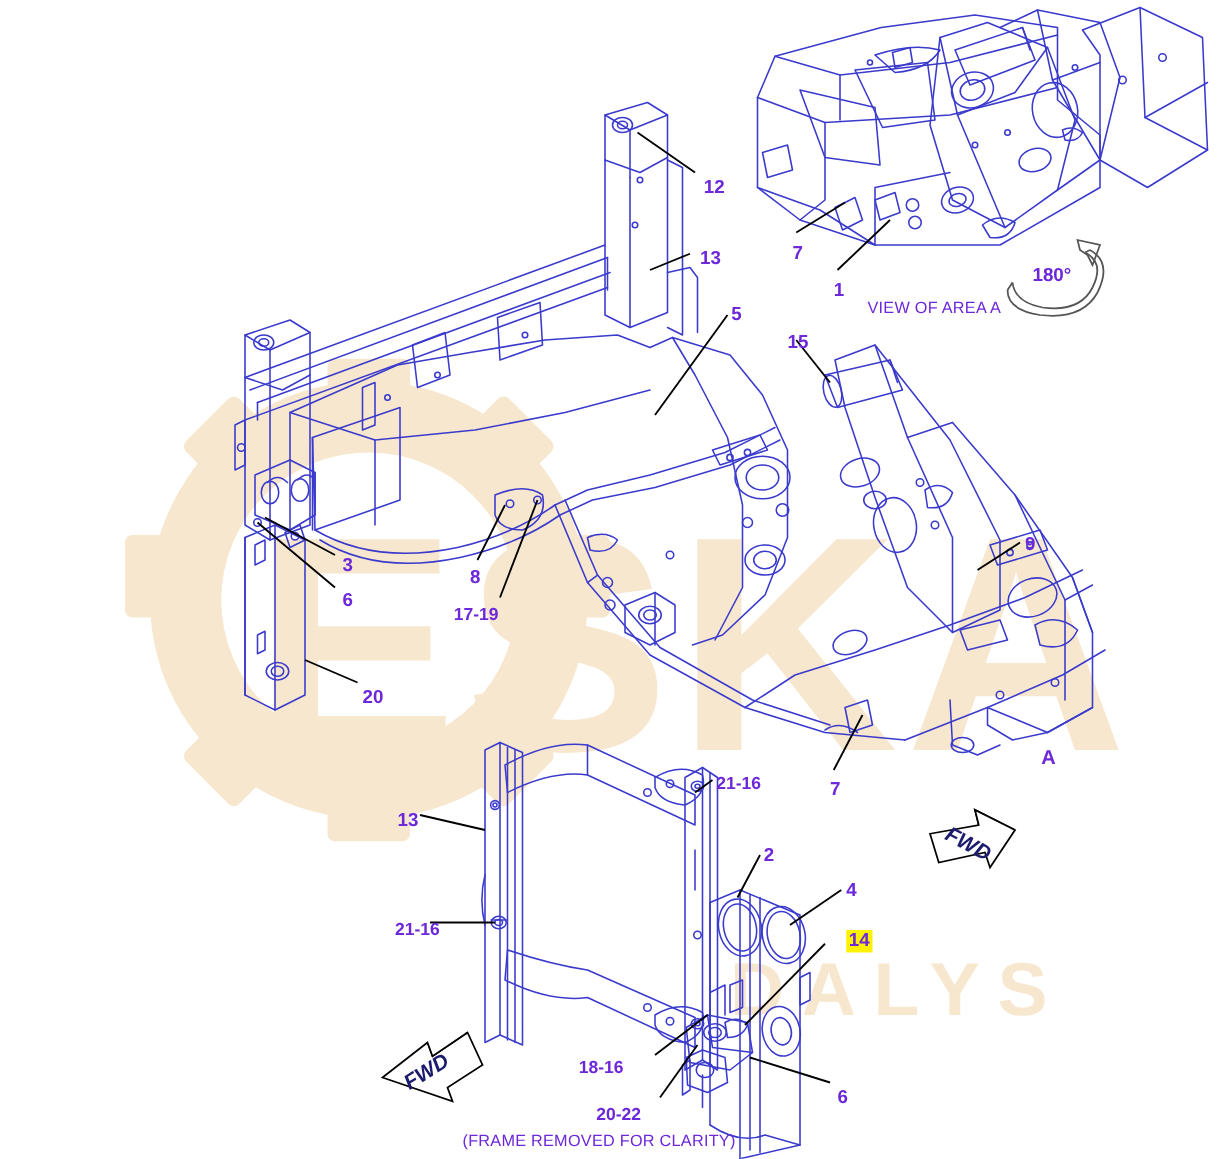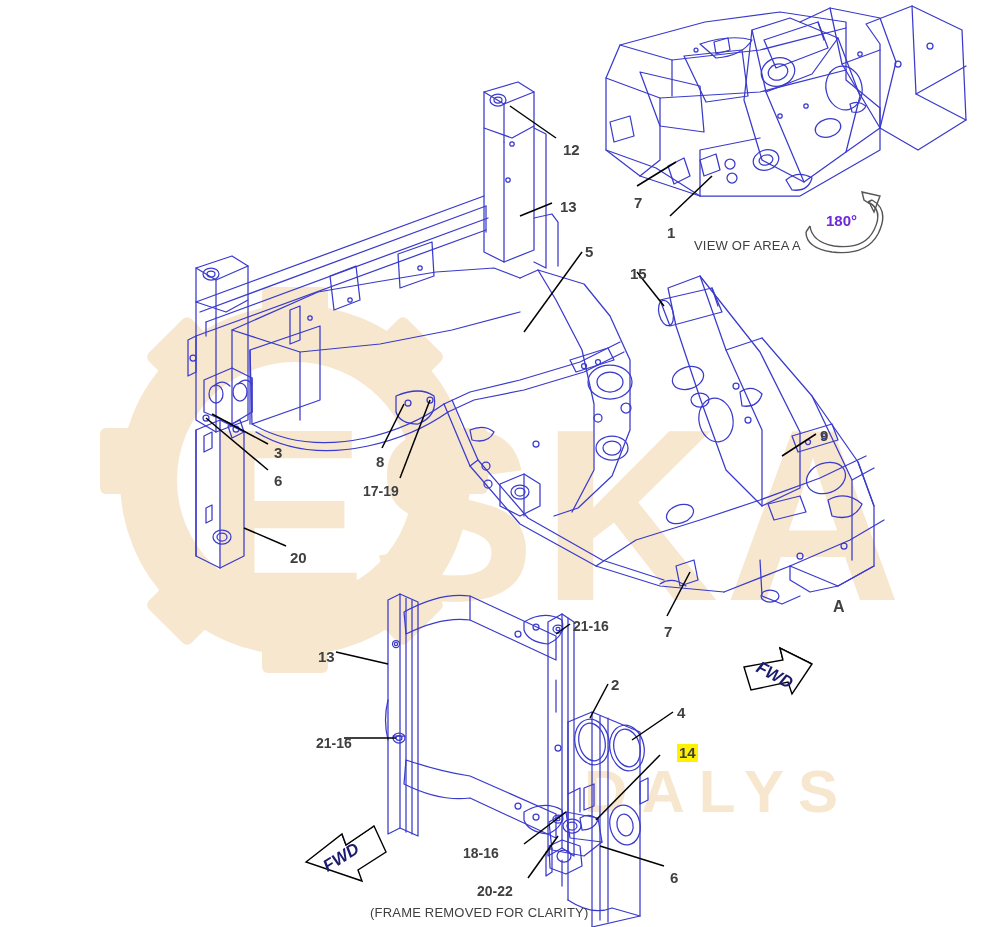--- a/index.html
+++ b/index.html
@@ -1,19 +1,19 @@
 <!DOCTYPE html>
 <html><head>
 <meta charset="utf-8">
 <style>
   html,body{margin:0;padding:0;background:#ffffff;}
   body{width:982px;height:927px;overflow:hidden;font-family:"Liberation Sans",sans-serif;}
   #stage{position:relative;width:982px;height:927px;background:#fff;}
   svg{display:block;}
-  .lbl{position:absolute;font-family:"Liberation Sans",sans-serif;font-weight:bold;color:#404040;white-space:nowrap;}
+  .lbl{position:absolute;font-family:"Liberation Sans",sans-serif;font-weight:bold;color:#6d28d9;white-space:nowrap;}
   .lbl-num{font-size:15px;}
   .lbl-rng{font-size:14px;}
   .lbl-cap{font-size:13px;font-weight:normal;letter-spacing:.2px;}
   .lbl-area{font-size:16px;font-weight:bold;}
   .hl{background:#FFF200;padding:0px 2px 1px 2px;}
 </style>
 </head>
 <body>
 
 <div id="stage">

